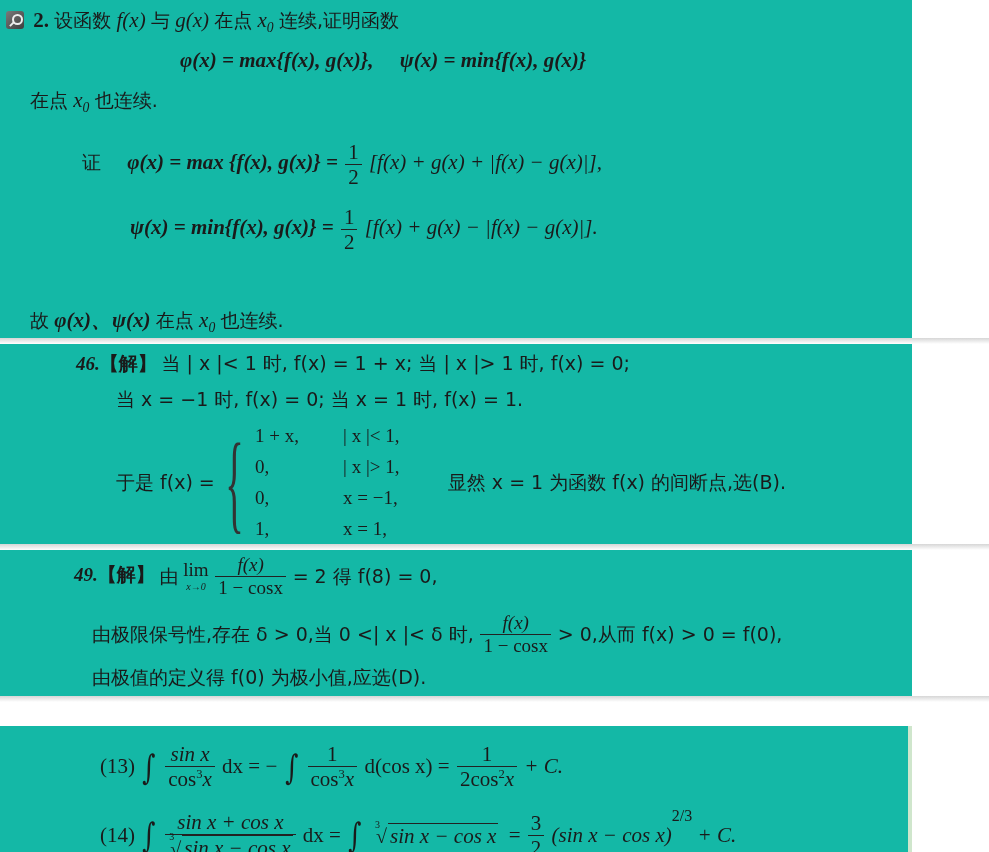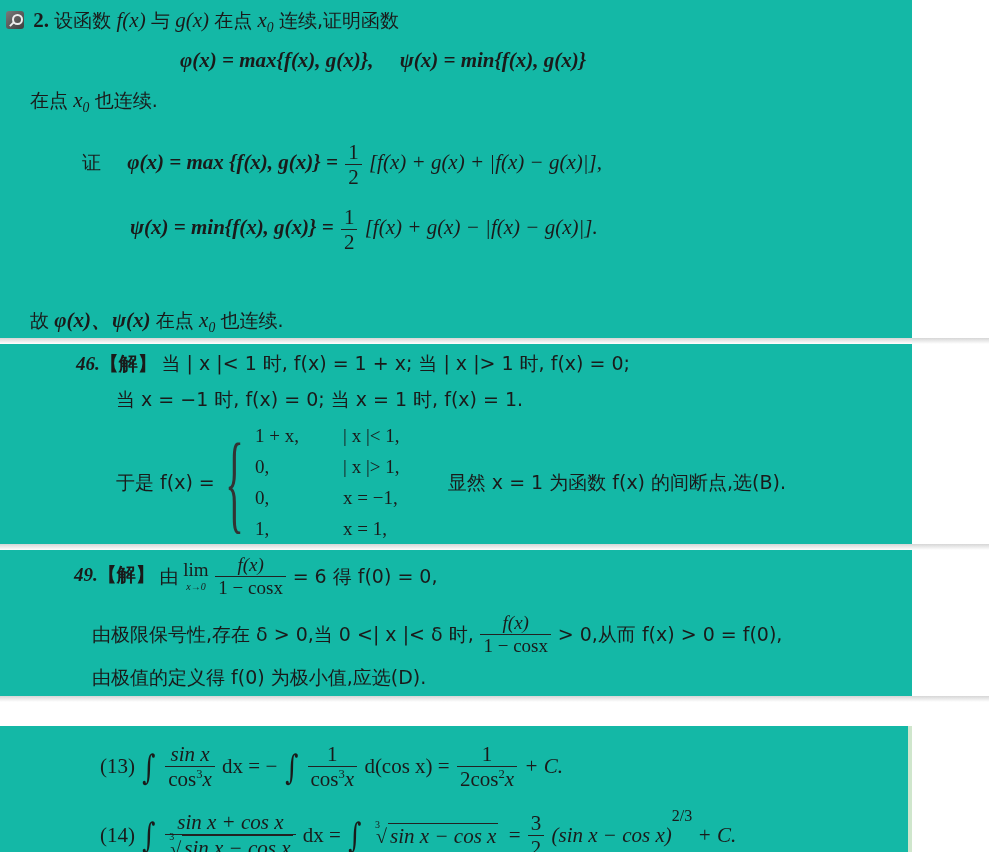--- a/index.html
+++ b/index.html
@@ -136,21 +136,21 @@
   </div>
 </div>
 <div class="sep" style="top:544px;"></div>
 
 <div class="panel" id="p3">
   <div class="row" style="left:52px; top:4px; font-size:19px;margin-left:22px;">
     <b><i>49.</i></b><b class="cjk">【解】</b>
     <span class="cjk" style="vertical-align:middle">由</span>
     <span class="lim"><span>lim</span><span class="under">x→0</span></span>
     <span class="frac"><span class="num"><i>f(x)</i></span><span>1 − cosx</span></span>
-    <span class="cjk" style="vertical-align:middle">= 6 得 f(0) = 0,</span>
+    <span class="cjk" style="vertical-align:middle">= 2 得 f(8) = 0,</span>
   </div>
   <div class="row" style="left:92px; top:62px; font-size:19px;">
     <span class="cjk" style="vertical-align:middle">由极限保号性,存在 δ &gt; 0,当 0 &lt;| x |&lt; δ 时,</span>
     <span class="frac"><span class="num"><i>f(x)</i></span><span>1 − cosx</span></span>
     <span class="cjk" style="vertical-align:middle">&gt; 0,从而 f(x) &gt; 0 = f(0),</span>
   </div>
   <div class="row" style="left:92px; top:118px; font-size:19px;">
     <span class="cjk">由极值的定义得 f(0) 为极小值,应选(D).</span>
   </div>
 </div>

